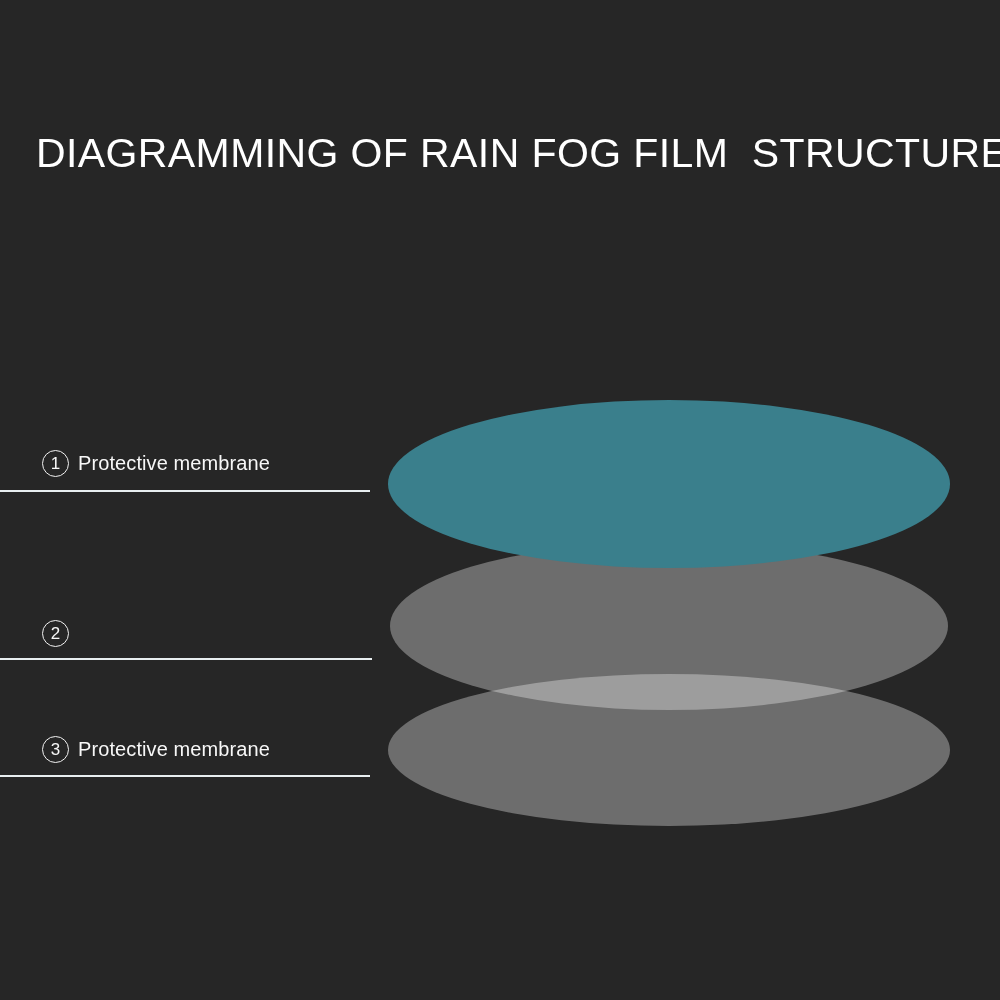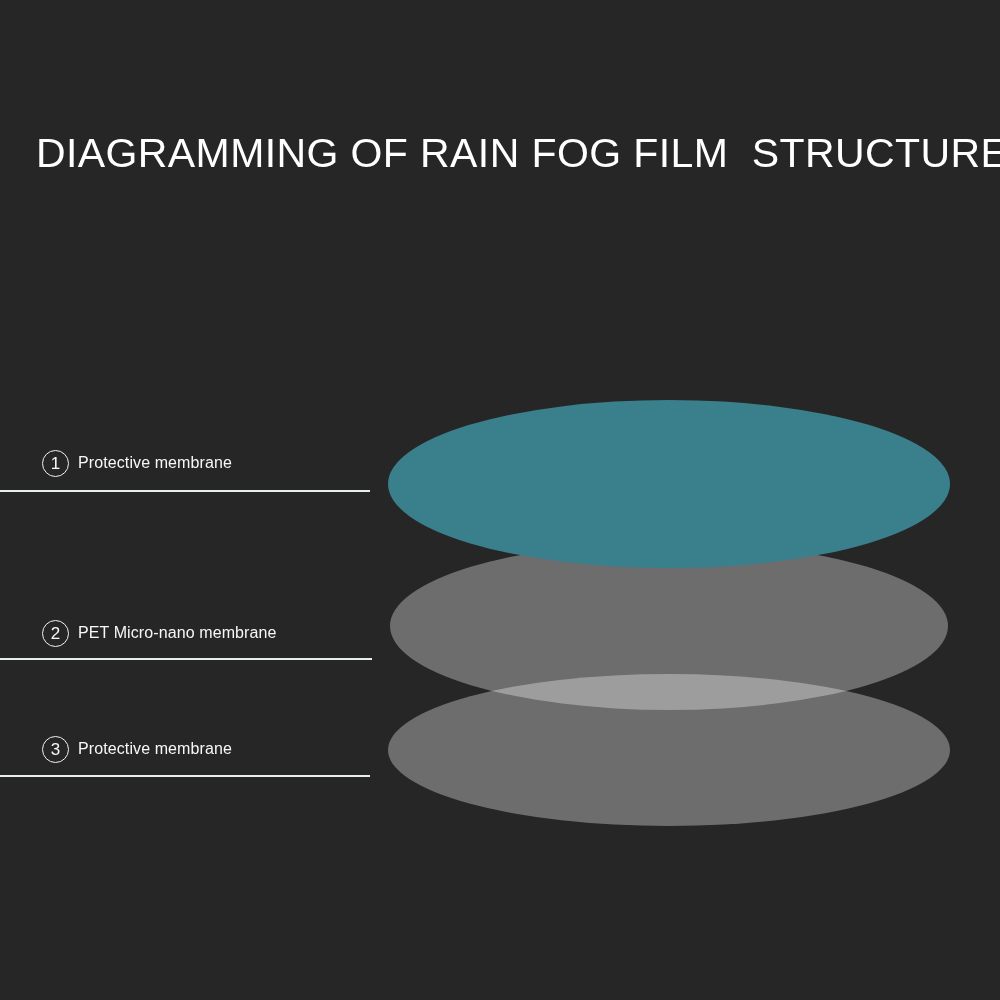--- a/index.html
+++ b/index.html
@@ -60,21 +60,21 @@
     border-radius: 50%;
     color: #f7f7f7;
     font-size: 17px;
     line-height: 25px;
     text-align: center;
     box-sizing: border-box;
     font-family: "Liberation Sans", sans-serif;
   }
   .callout-text {
     color: #f7f7f7;
-    font-size: 16px;
+    font-size: 20px;
     font-weight: 400;
     letter-spacing: 0.1px;
     white-space: nowrap;
   }
   .leader {
     position: absolute;
     left: 0;
     height: 1.6px;
     background: #e8eef0;
   }
@@ -105,21 +105,20 @@
     <div class="row">
       <span class="badge">1</span>
       <span class="callout-text">Protective membrane</span>
     </div>
   </div>
   <div class="leader" id="leader-1"></div>
 
   <div class="callout" id="callout-2">
     <div class="row">
       <span class="badge">2</span>
-      <span class="callout-text">PET Micro-nano membrane</span>
     </div>
   </div>
   <div class="leader" id="leader-2"></div>
 
   <div class="callout" id="callout-3">
     <div class="row">
       <span class="badge">3</span>
       <span class="callout-text">Protective membrane</span>
     </div>
   </div>

